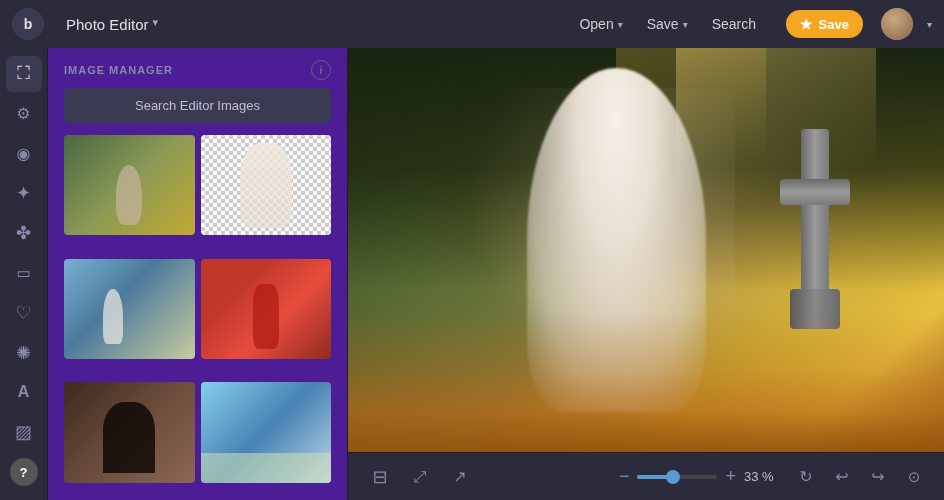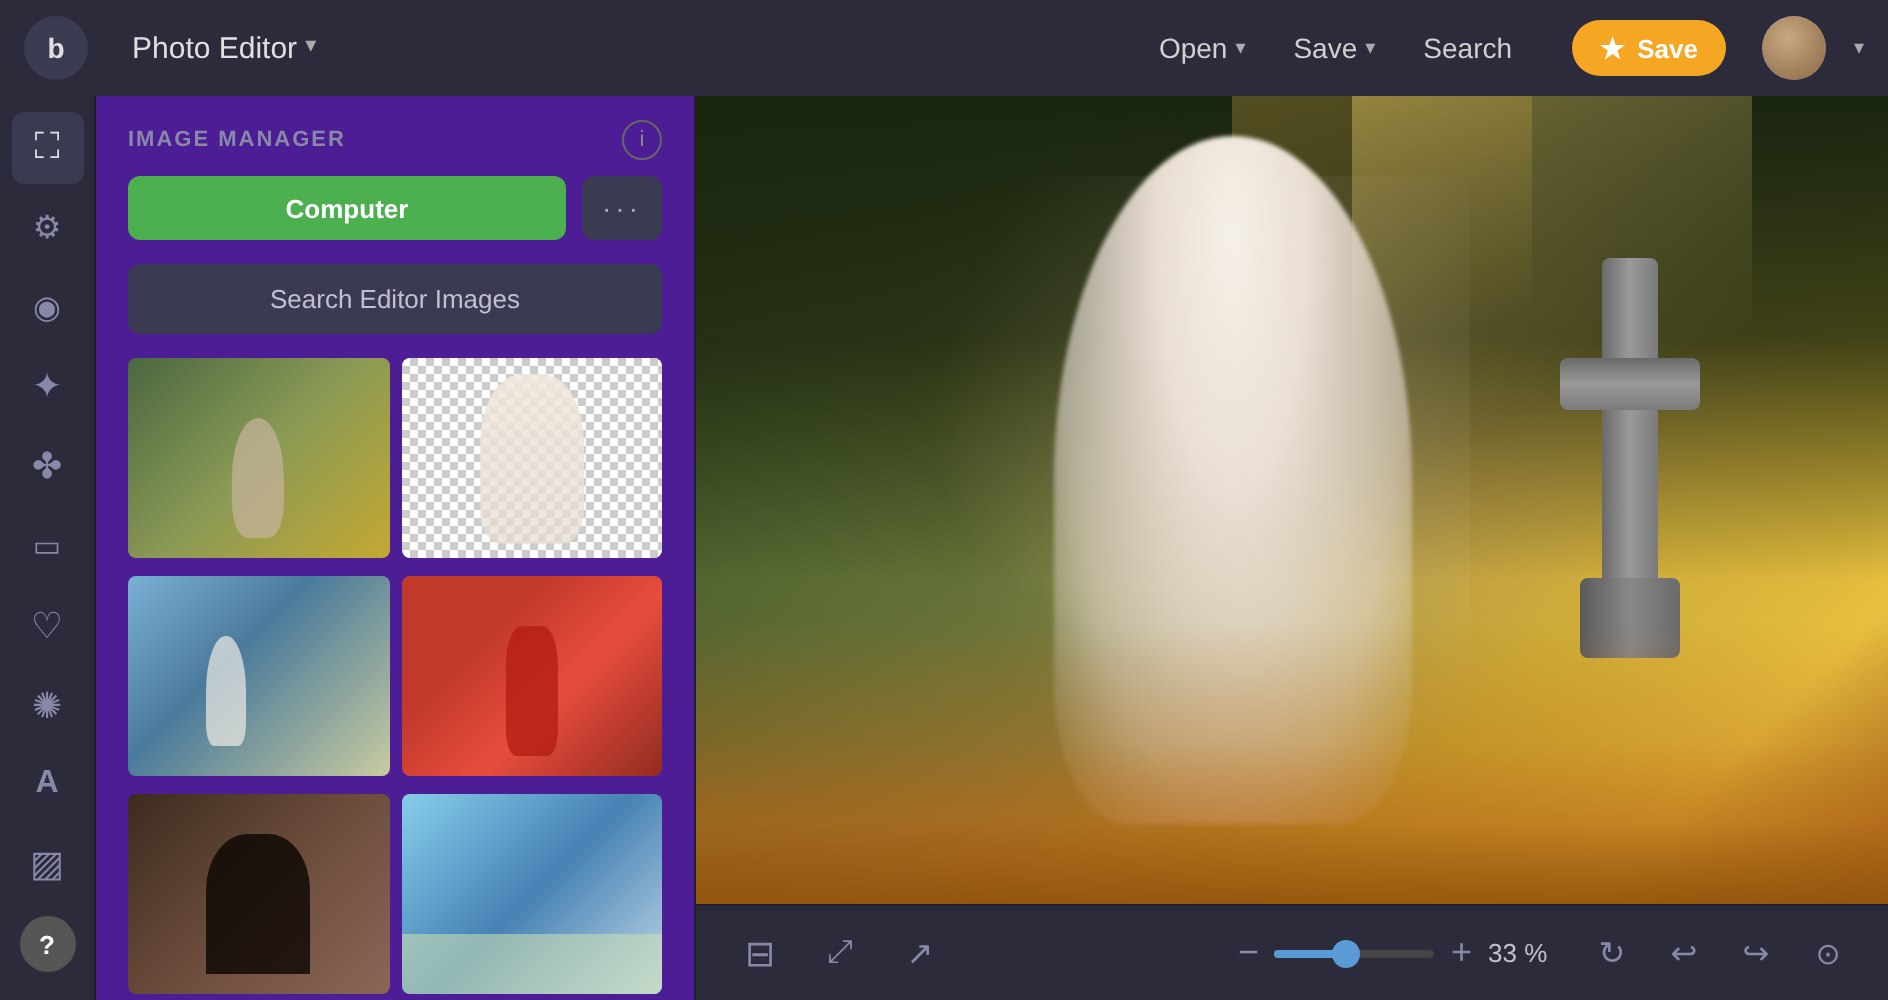--- a/index.html
+++ b/index.html
@@ -528,24 +528,20 @@
     <div class="help-circle">
       <span>?</span>
     </div>
   </div>
 
   <div class="image-manager">
     <div class="panel-header">
       <span class="panel-title">IMAGE MANAGER</span>
       <div class="panel-info">i</div>
     </div>
-    <div class="panel-actions">
-      <button class="computer-btn">Computer</button>
-      <button class="more-btn">···</button>
-    </div>
     <button class="search-stock-btn">Search Editor Images</button>
     <div class="image-grid">
 
       <div class="image-thumb">
         <div class="img-placeholder thumb-1">
           <div style="position:absolute;bottom:10px;left:50%;transform:translateX(-50%);width:20%;height:60%;background:rgba(200,180,160,0.7);border-radius:50% 50% 30% 30%;"></div>
         </div>
       </div>
 
       <div class="image-thumb" style="position:relative;">

